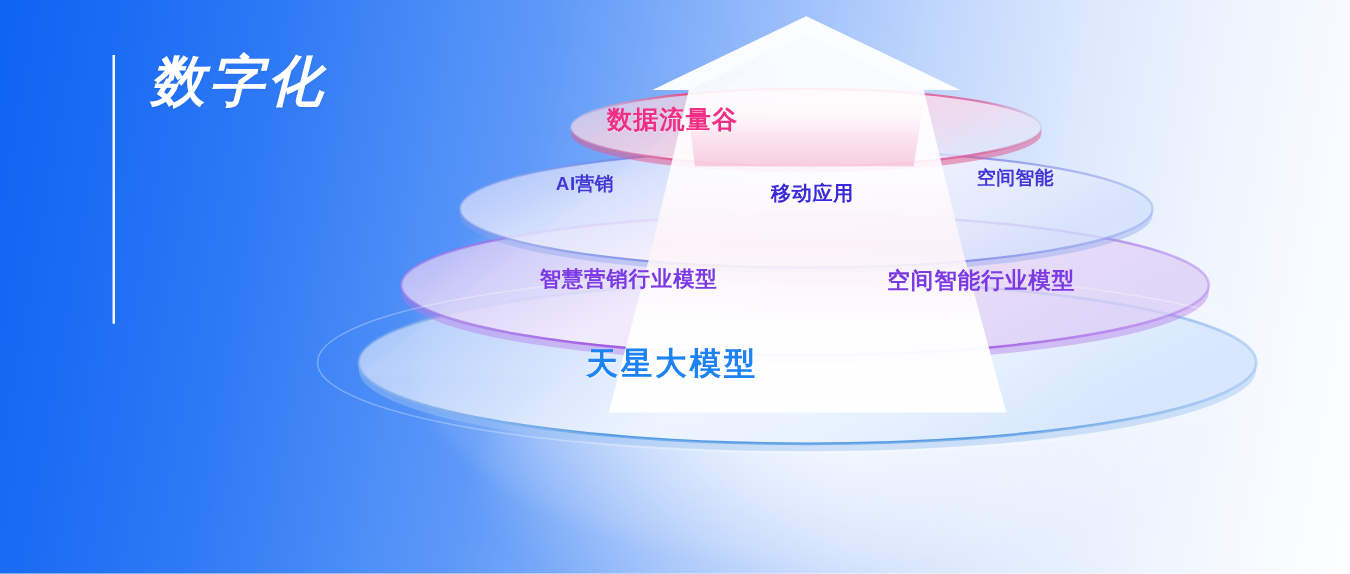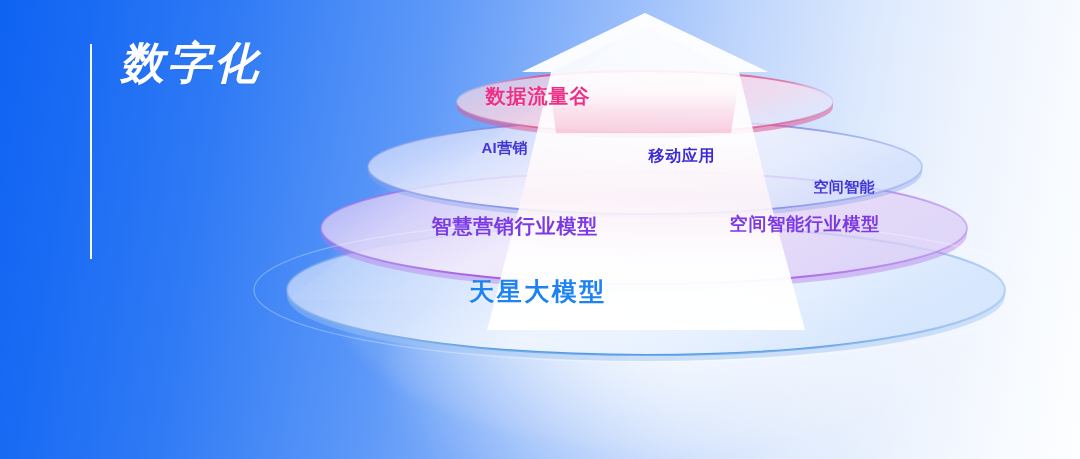--- a/index.html
+++ b/index.html
@@ -58,21 +58,20 @@
   .headline {
     position: absolute;
     left: 90px;
     top: 44px;
     height: 215px;
     padding-left: 28px;
     border-left: 2px solid rgba(255,255,255,0.95);
     display: flex;
     flex-direction: column;
     justify-content: space-between;
-    font-family: Liberation Mono, monospace;
   }
   .headline-line {
     color: #ffffff;
     font-size: 44px;
     font-weight: 700;
     font-style: italic;
     letter-spacing: 3px;
     line-height: 1.0;
     white-space: nowrap;
     text-shadow: 0 1px 2px rgba(20,70,180,0.12);
@@ -83,21 +82,21 @@
     position: absolute;
     left: 0; top: 0;
     width: 1080px; height: 459px;
   }
 
   
   .lbl {
     position: absolute;
     white-space: nowrap;
     font-weight: 700;
-    text-align: right;
+    text-align: center;
     line-height: 1.32;
   }
   .lbl-apex {
     left: 0; right: 0;
     top: 83px;
     color: #ef2f86;
     font-size: 20px;
     letter-spacing: 1px;
     text-align: center;
     transform: translateX(-2px);
@@ -119,28 +118,27 @@
     font-size: 16px;
     letter-spacing: 0.6px;
   }
   .lbl-l2-right {
     left: 750px;
     top: 133px;
     width: 125px;
     color: #4237d6;
     font-size: 15px;
     letter-spacing: 0.4px;
-    margin-top: 44px;
   }
   .lbl-l3-left {
     left: 408px;
     top: 213px;
     width: 190px;
     color: #7c3ae4;
-    font-size: 20px;
+    font-size: 17px;
     letter-spacing: 0.8px;
   }
   .lbl-l3-right {
     left: 690px;
     top: 213px;
     width: 190px;
     color: #7c3ae4;
     font-size: 18px;
     letter-spacing: 0.8px;
   }

